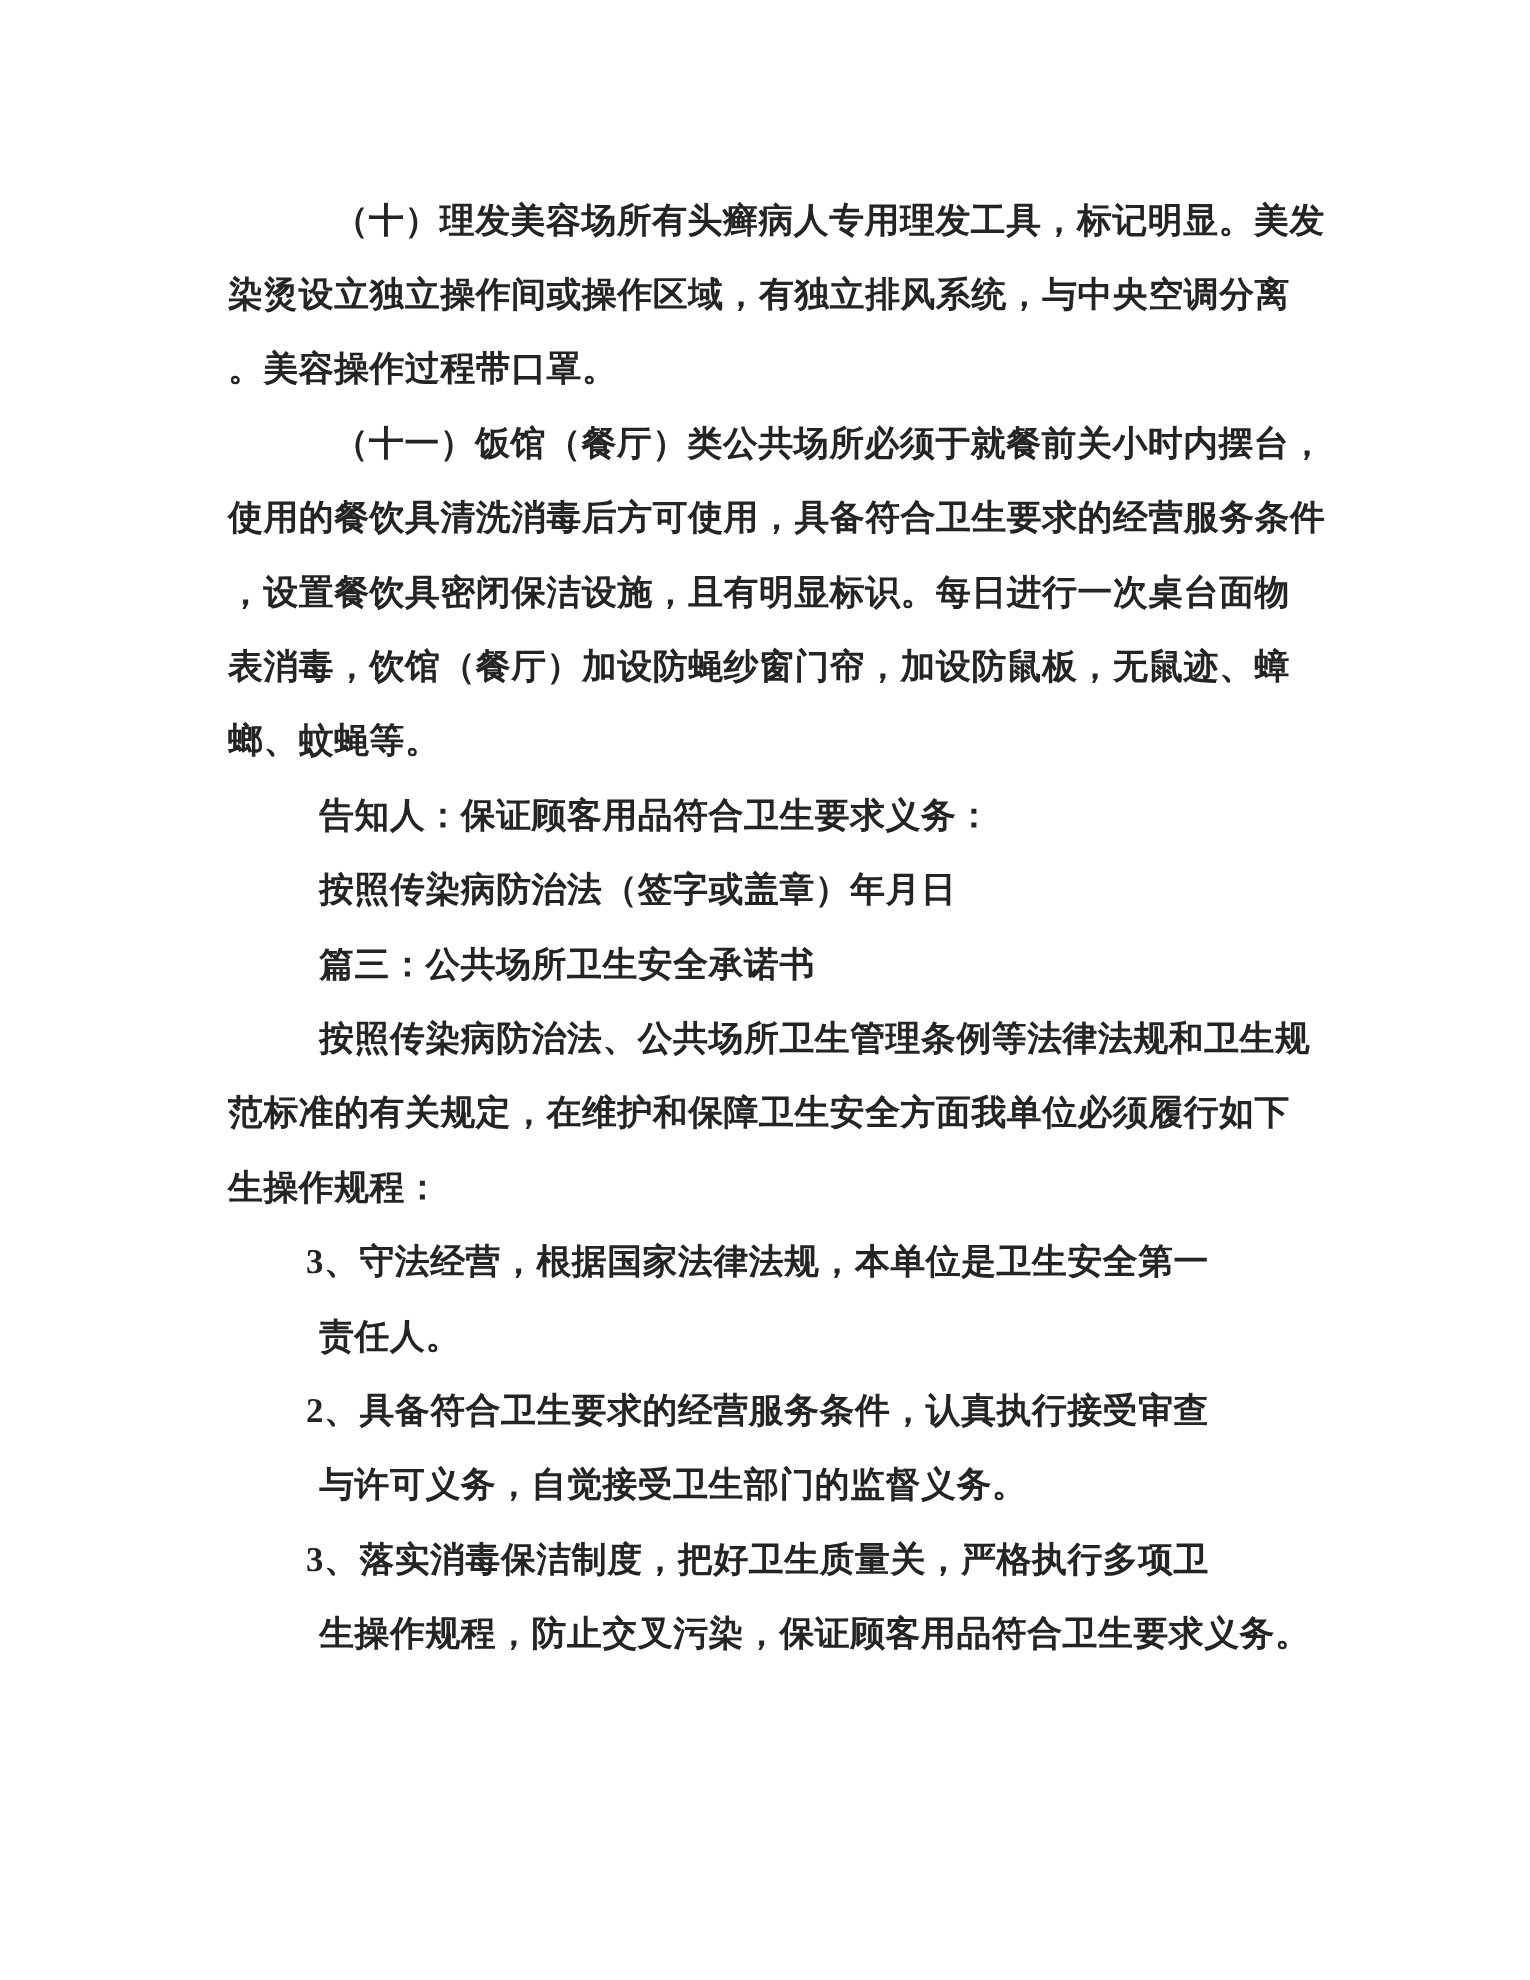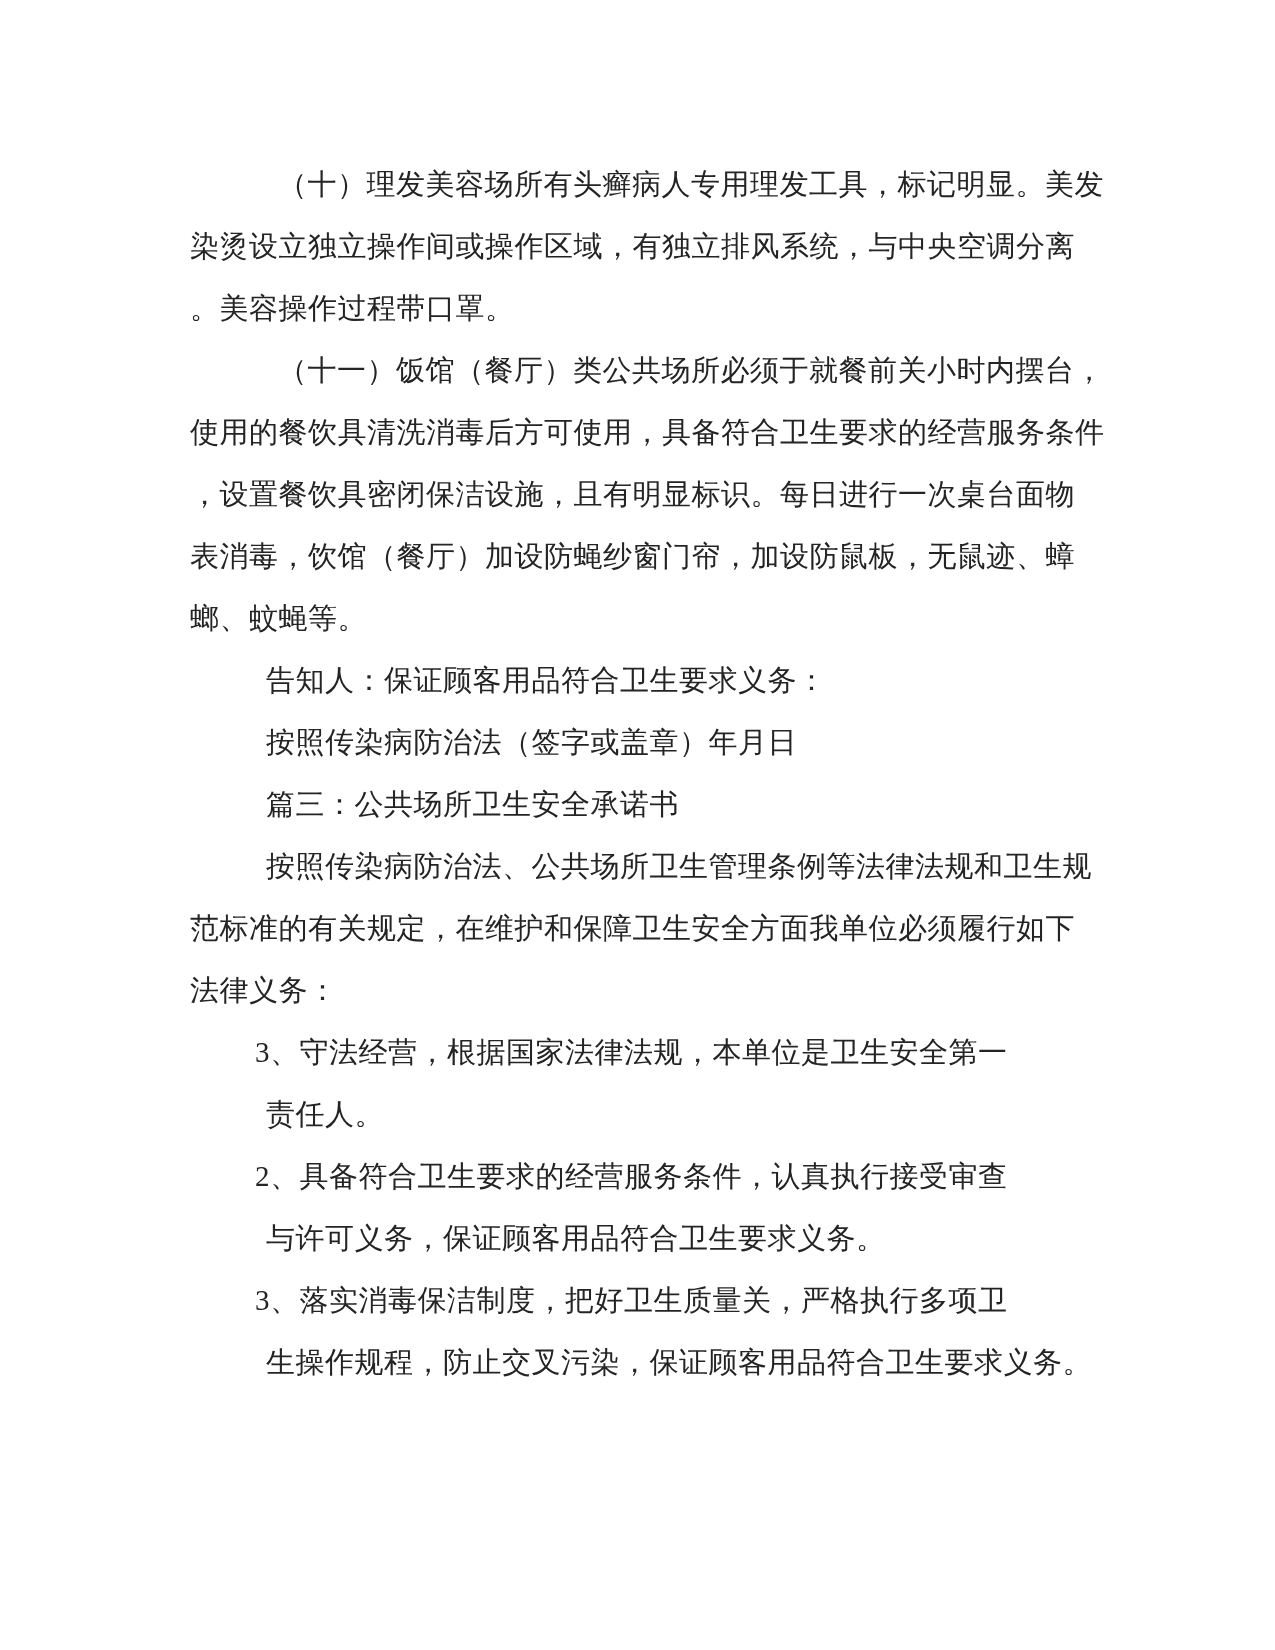--- a/index.html
+++ b/index.html
@@ -28,21 +28,21 @@
     top: 153px;
     width: 920px;
     color: #242424;
   }
   .line {
     height: 62px;
     line-height: 62px;
     font-size: 29px;
     letter-spacing: 0.5px;
     white-space: pre;
-    font-weight: 400;
+    font-weight: 700;
   }
   
   .flush     { padding-left: 0; }
   .indent-lg { padding-left: 88px; }  
   .indent-md { padding-left: 76px; }  
   .indent-sm { padding-left: 65px; }  
 </style>
 </head>
 <body>
 
@@ -54,21 +54,21 @@
       <div class="line indent-lg">（十一）饭馆（餐厅）类公共场所必须于就餐前关小时内摆台，</div>
       <div class="line flush">使用的餐饮具清洗消毒后方可使用，具备符合卫生要求的经营服务条件</div>
       <div class="line flush">，设置餐饮具密闭保洁设施，且有明显标识。每日进行一次桌台面物</div>
       <div class="line flush">表消毒，饮馆（餐厅）加设防蝇纱窗门帘，加设防鼠板，无鼠迹、蟑</div>
       <div class="line flush">螂、蚊蝇等。</div>
       <div class="line indent-md">告知人：保证顾客用品符合卫生要求义务：</div>
       <div class="line indent-md">按照传染病防治法（签字或盖章）年月日</div>
       <div class="line indent-md">篇三：公共场所卫生安全承诺书</div>
       <div class="line indent-md">按照传染病防治法、公共场所卫生管理条例等法律法规和卫生规</div>
       <div class="line flush">范标准的有关规定，在维护和保障卫生安全方面我单位必须履行如下</div>
-      <div class="line flush">法律义务：</div>
+      <div class="line flush">生操作规程：</div>
       <div class="line indent-sm">3、守法经营，根据国家法律法规，本单位是卫生安全第一</div>
       <div class="line indent-md">责任人。</div>
       <div class="line indent-sm">2、具备符合卫生要求的经营服务条件，认真执行接受审查</div>
-      <div class="line indent-md">与许可义务，保证顾客用品符合卫生要求义务。</div>
+      <div class="line indent-md">与许可义务，自觉接受卫生部门的监督义务。</div>
       <div class="line indent-sm">3、落实消毒保洁制度，把好卫生质量关，严格执行多项卫</div>
       <div class="line indent-md">生操作规程，防止交叉污染，保证顾客用品符合卫生要求义务。</div>
     </div>
 </div>
 
 </body></html>

